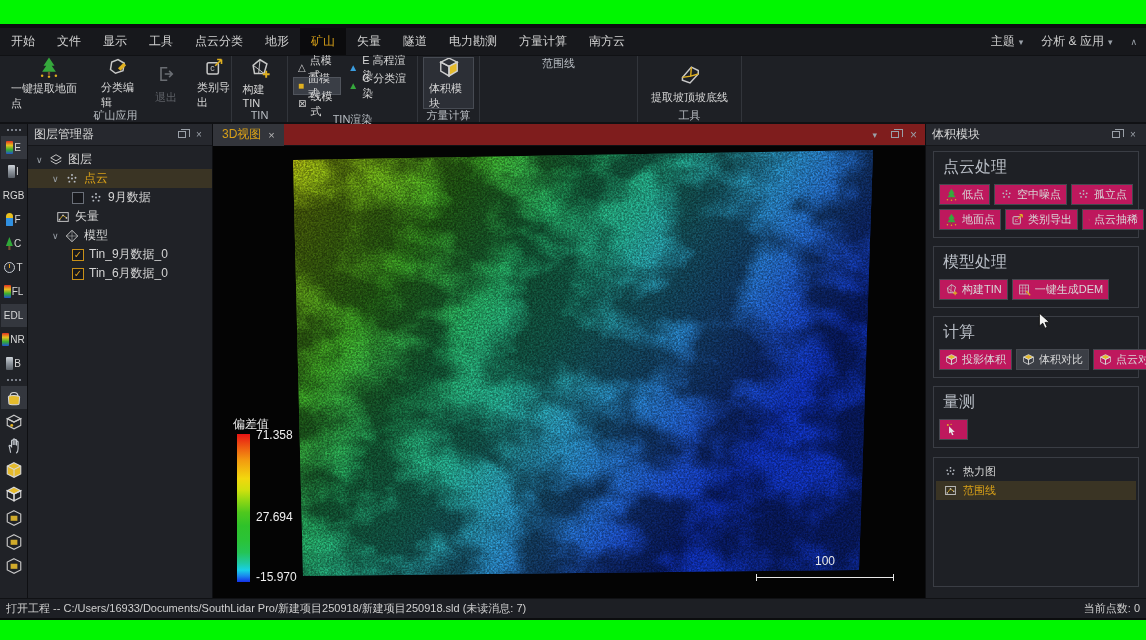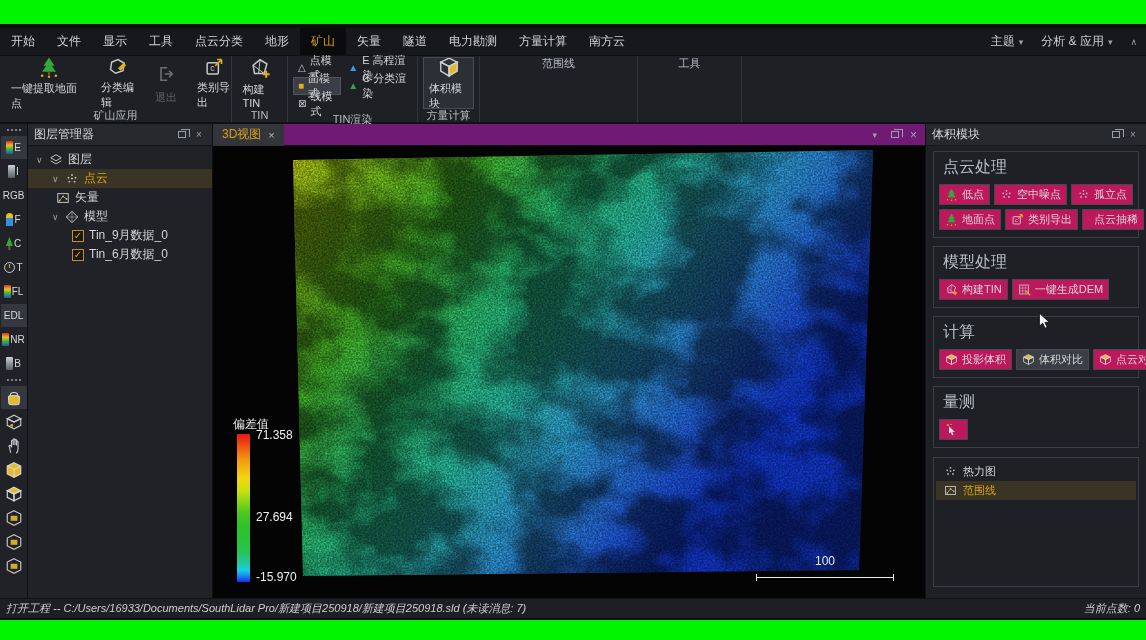--- a/index.html
+++ b/index.html
@@ -72,21 +72,21 @@
   .trow.sel { background:#3a3424; color:#d8a018; }
   .ind0 { padding-left:8px; } .ind1 { padding-left:24px; } .ind2 { padding-left:44px; }
   .exp { color:#9aa0a8; font-size:9px; width:8px; }
   .cbx { width:12px; height:12px; border:1px solid #6a6f78; background:#17181c; flex:0 0 auto;
     display:flex; align-items:center; justify-content:center; font-size:10px; color:#e0a020; }
   .cbx.on { border-color:#c89018; }
   .ticon { width:14px; height:14px; flex:0 0 auto; display:flex; align-items:center; justify-content:center; }
 
   
   .center { width:712px; display:flex; flex-direction:column; background:#050505; }
-  .tabbar { height:22px; background:#701a75; display:flex; align-items:center; flex:0 0 auto;
+  .tabbar { height:22px; background:#7f1d1d; display:flex; align-items:center; flex:0 0 auto;
     border-bottom:1px solid #101114; }
   .tab { height:22px; display:flex; align-items:center; gap:7px; padding:0 9px; background:#33353b;
     color:#d8a018; font-size:12px; cursor:default; }
   .tab .x { color:#b8b8b8; font-size:11px; }
   .tabbar .sp { flex:1; }
   .tabtools { display:flex; align-items:center; gap:8px; padding-right:8px; color:#9aa0a8; }
   .viewport { position:relative; flex:1; background:#040404; overflow:hidden; }
   .legend { position:absolute; left:20px; top:270px; color:#e8e8e8; font-size:12px; }
   .legend .lt { margin-bottom:4px; }
   .lbar { position:absolute; left:24px; top:288px; width:13px; height:148px;
@@ -108,21 +108,21 @@
   .brow { display:flex; gap:4px; margin-bottom:4px; }
   .pbtn { height:21px; background:#be185d; border:1px solid #45484f; color:#d8d8d8;
     display:flex; align-items:center; gap:4px; padding:0 5px; font-size:11px; cursor:default; white-space:nowrap; }
   .pbtn.hov { background:#3b3e45; }
   .listbox { border:1px solid #3a3d44; margin:6px 7px; padding:4px 2px; flex:0 0 auto; min-height:130px; }
   .lrow { height:19px; display:flex; align-items:center; gap:6px; padding:0 8px; cursor:default; }
   .lrow.sel { background:#3a3424; color:#d8a018; }
 
   
   .statusbar { height:20px; background:#1d1f24; border-top:1px solid #101114; display:flex;
-    align-items:center; font-size:11px; color:#cfcfcf; padding:0 6px; flex:0 0 auto;font-style:italic; }
+    align-items:center; font-size:11px; color:#cfcfcf; padding:0 6px; flex:0 0 auto; }
   .statusbar .sl { flex:1; }
   .gap2 { height:2px; background:#0b0c0e; }
 
   .cursor { position:absolute; left:1036px; top:312px; z-index:50; }
   svg.i { display:block; }
 </style>
 </head>
 <body>
 
 <svg width="0" height="0" style="position:absolute">
@@ -374,20 +374,30 @@
         </div>
       </div>
       <div class="rlabel">方量计算</div>
     </div>
 
     <div class="rgroup" style="width:158px">
       <div class="rlabel">范围线</div>
     </div>
 
     <div class="rgroup" style="width:104px">
+      <div class="rbody" style="justify-content:center">
+        <div class="bigbtn">
+          <span class="bicon">
+              <svg class="i" width="22" height="22">
+                <use href="#s-wedge"></use>
+              </svg>
+            </span>
+          <span>提取坡顶坡底线</span>
+        </div>
+      </div>
       <div class="rlabel">工具</div>
     </div>
     <div style="flex:1"></div>
   </div>
 
   <div class="main">
 
     <div class="strip">
       <div class="dotsep"></div>
       <div class="chip hl">
@@ -490,20 +500,29 @@
           <span>图层</span>
         </div>
         <div class="trow ind1 sel">
           <span class="exp">∨</span>
           <span class="ticon">
               <svg class="i" width="14" height="14">
                 <use href="#s-dots"></use>
               </svg>
             </span>
           <span>点云</span>
+        </div>
+        <div class="trow ind2">
+          <span class="cbx"></span>
+          <span class="ticon">
+              <svg class="i" width="14" height="14">
+                <use href="#s-dots"></use>
+              </svg>
+            </span>
+          <span>9月数据</span>
         </div>
         <div class="trow ind1" style="padding-left:28px">
           <span class="ticon">
               <svg class="i" width="14" height="14">
                 <use href="#s-vector"></use>
               </svg>
             </span>
           <span>矢量</span>
         </div>
         <div class="trow ind1">

